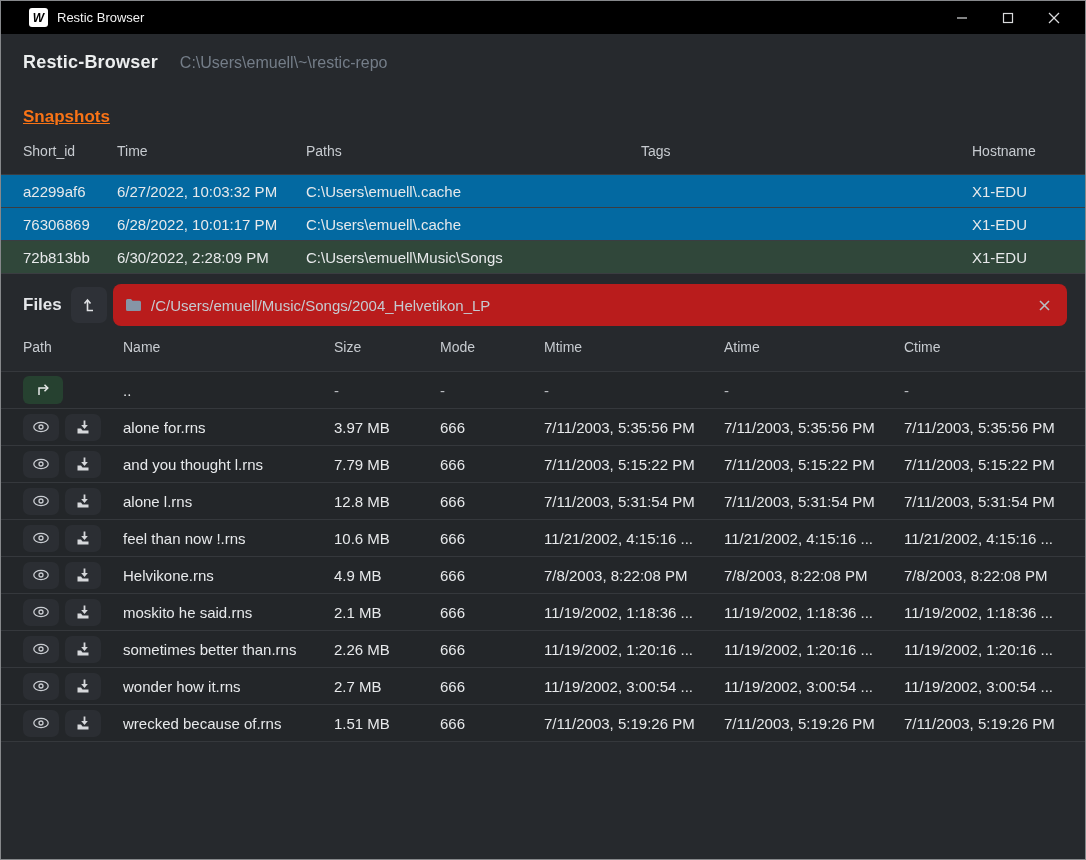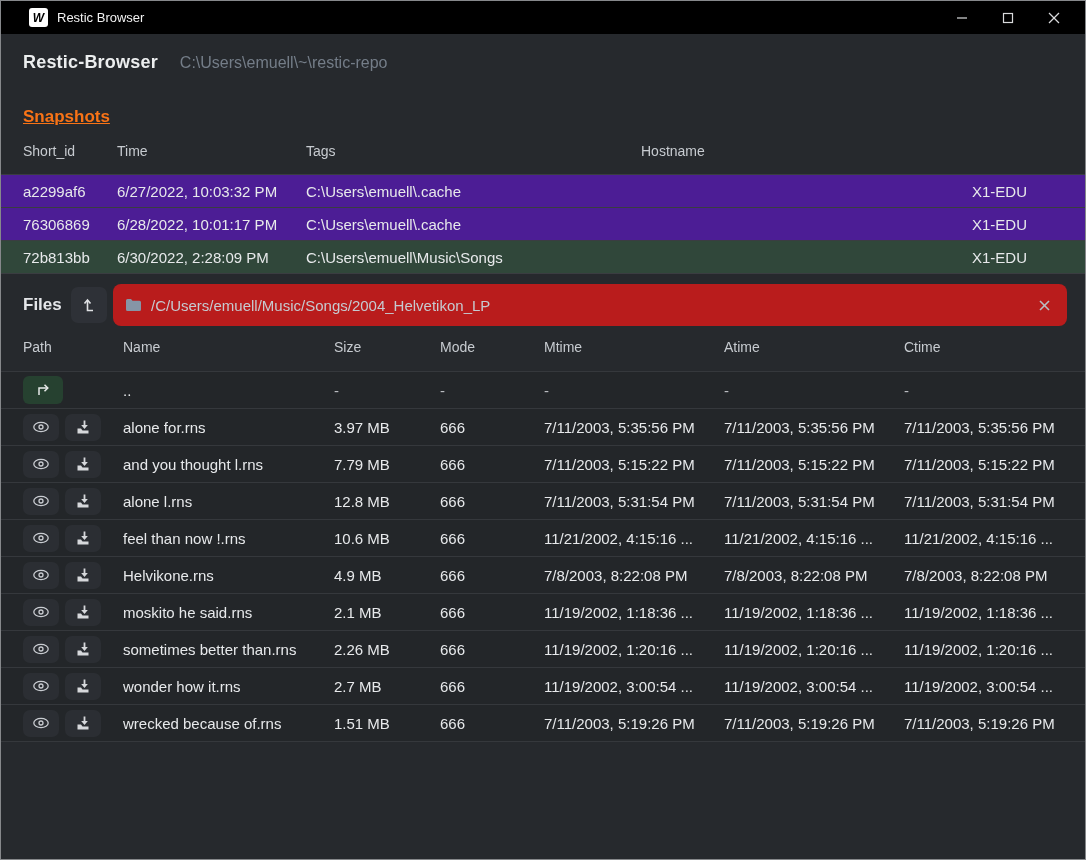--- a/index.html
+++ b/index.html
@@ -21,21 +21,21 @@
         border:none;border-radius:8px;padding:11px 26px;cursor:pointer;}
   .repo-path{color:#747d88;font-size:16px;margin-left:22px;}
   
   .section-title{color:#f97316;font-weight:bold;font-size:17px;padding:16px 0 0 22px;text-decoration:underline;}
   
   .snap-header{display:grid;grid-template-columns:94px 189px 335px 331px 1fr;
        padding:0 18px 0 22px;height:47px;align-items:center;color:#c7cbd0;font-size:14px;}
   .snap-rows{border-bottom:1px solid #3a3d41;}
   .snap-row{display:grid;grid-template-columns:94px 189px 335px 331px 1fr;
        padding:0 18px 0 22px;height:33px;align-items:center;color:#e7e9eb;font-size:15px;
-       background:#4c1d95;border-top:1px solid #3a3d41;cursor:pointer;}
+       background:#0369a1;border-top:1px solid #3a3d41;cursor:pointer;}
   .snap-row.selected{background:#30473a;}
   
   .files-bar{display:flex;align-items:center;margin:13px 18px 0 22px;height:36px;}
   .files-title{color:#e4e6e9;font-weight:bold;font-size:17px;width:40px;flex:0 0 auto;}
   .level-up-btn{width:36px;height:36px;margin-left:8px;background:#2e3137;border:none;
        border-radius:7px;display:flex;align-items:center;justify-content:center;cursor:pointer;flex:0 0 auto;}
   .path-bar{flex:1;margin-left:6px;height:42px;background:#b91c1c;border-radius:8px;
        display:flex;align-items:center;padding:0 12px;}
   .folder-ic{flex:0 0 auto;margin-right:9px;display:flex;}
   .path-text{flex:1;color:#c6cad0;font-size:15px;white-space:nowrap;overflow:hidden;}
@@ -86,20 +86,21 @@
 
   <div class="header">
     <div class="app-title">Restic-Browser</div>
     <div class="repo-path">C:\Users\emuell\~\restic-repo</div>
   </div>
 
   <div class="section-title">Snapshots</div>
   <div class="snap-header">
     <div>Short_id</div>
     <div>Time</div>
+    <div>Paths</div>
     <div>Tags</div>
     <div>Hostname</div>
   </div>
   <div class="snap-rows" id="snap-rows">
   <div class="snap-row">
     <div>a2299af6</div>
     <div>6/27/2022, 10:03:32 PM</div>
     <div>C:\Users\emuell\.cache</div>
     <div></div>
     <div>X1-EDU</div>

